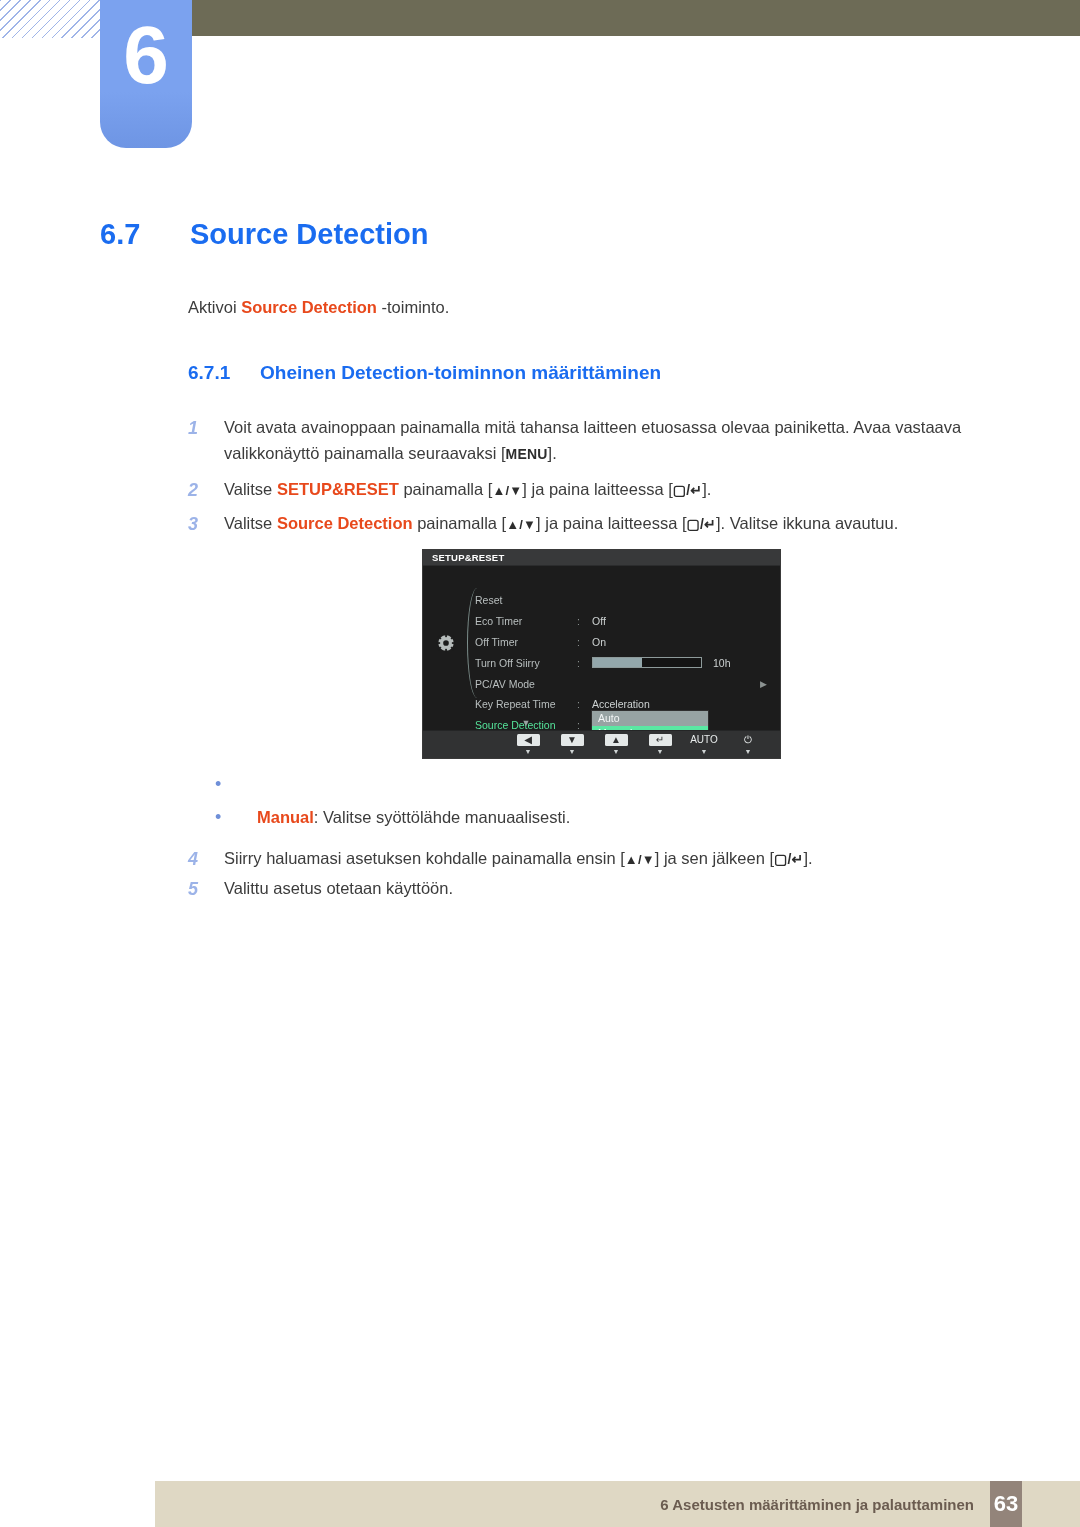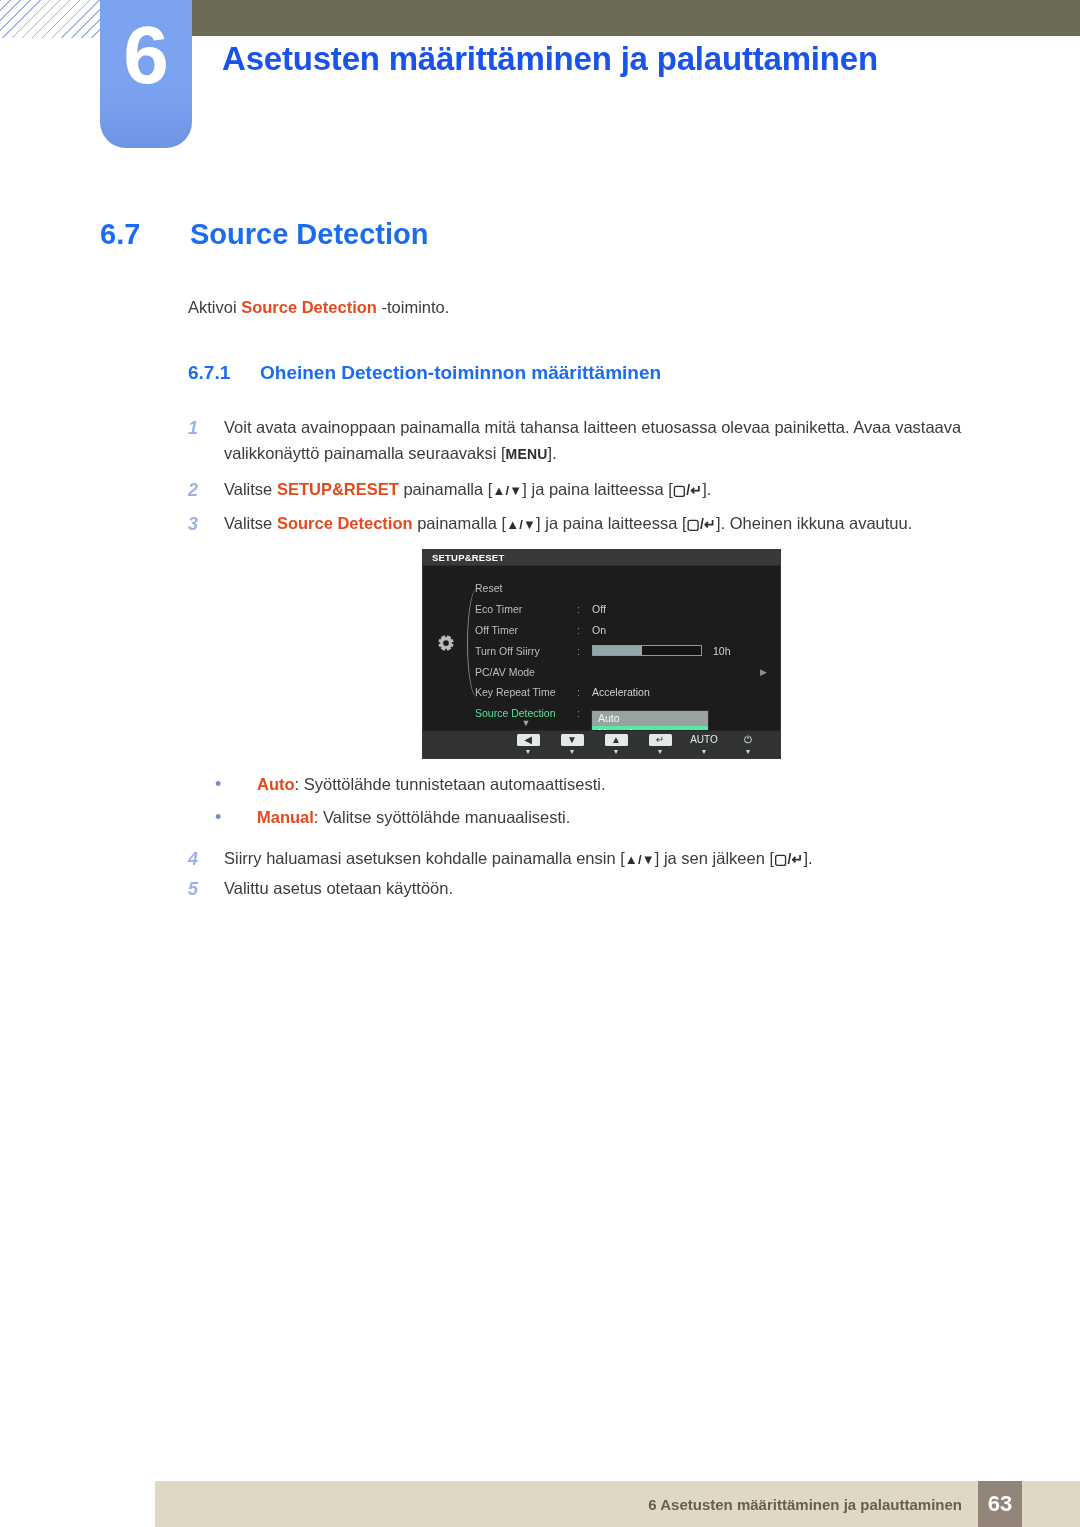--- a/index.html
+++ b/index.html
@@ -199,21 +199,21 @@
     left: 44px;
     top: 22px;
     width: 16px;
     height: 110px;
     border-left: 1.2px solid #7d8f8c;
     border-radius: 60% 0 0 60% / 50% 0 0 50%;
   }
   .osd-rows {
     position: absolute;
     left: 52px;
-    top: 12px;
+    top: 24px;
     width: 300px;
   }
   .osd-row {
     display: flex;
     align-items: center;
     height: 20.8px;
     position: relative;
   }
   .osd-label {
     width: 102px;
@@ -333,39 +333,38 @@
     display: flex;
     align-items: center;
   }
   .footer-text {
     color: #6b5c50;
     font-size: 15px;
     font-weight: bold;
     padding-right: 16px;
   }
   .footer-pageno {
-    width: 44px;
+    width: 32px;
     height: 46px;
     background: #93847a;
     color: #ffffff;
     font-size: 22px;
     font-weight: bold;
     display: flex;
     align-items: center;
     justify-content: center;
   }
 </style>
 </head>
 <body>
 
 <div id="page-header">
   <div class="hatch-deco"></div>
   <div class="olive-bar"></div>
   <div class="chapter-badge">6</div>
-  <div class="chapter-title">Asetusten määrittäminen ja palauttaminen</div>
 </div>
 
 <div class="h2-row">
   <span class="h2-num">6.7</span>
   <span>Source Detection</span>
 </div>
 
 <div class="body-text" id="intro-line"><span>Aktivoi </span><span class="accent">Source Detection</span><span> -toiminto.</span></div>
 
 <div class="h3-row">
@@ -378,21 +377,21 @@
   <span class="step-body"><span>Voit avata avainoppaan painamalla mitä tahansa laitteen etuosassa olevaa painiketta. Avaa vastaava valikkonäyttö painamalla seuraavaksi [</span><span class="keycap">MENU</span><span>].</span></span>
 </div>
 
 <div class="step" id="step-2">
   <span class="step-num">2</span>
   <span class="step-body"><span>Valitse </span><span class="accent">SETUP&amp;RESET</span><span> painamalla [</span><span class="keycap tri">▲/▼</span><span>] ja paina laitteessa [</span><span class="keycap">▢/↵</span><span>].</span></span>
 </div>
 
 <div class="step" id="step-3">
   <span class="step-num">3</span>
-  <span class="step-body"><span>Valitse </span><span class="accent">Source Detection</span><span> painamalla [</span><span class="keycap tri">▲/▼</span><span>] ja paina laitteessa [</span><span class="keycap">▢/↵</span><span>]. Oheinen ikkuna avautuu.</span></span>
+  <span class="step-body"><span>Valitse </span><span class="accent">Source Detection</span><span> painamalla [</span><span class="keycap tri">▲/▼</span><span>] ja paina laitteessa [</span><span class="keycap">▢/↵</span><span>]. Valitse ikkuna avautuu.</span></span>
 </div>
 
 <div id="osd">
   <div class="osd-titlebar">SETUP&amp;RESET</div>
   <div class="osd-body">
     <div class="gear-icon">
       <svg viewBox="0 0 24 24" width="22" height="22" aria-hidden="true">
         <g fill="#b6bcbb">
           <circle cx="12" cy="12" r="8.4"></circle>
         </g>
@@ -484,21 +483,20 @@
     </div>
     <div class="osd-btn">
       <span class="btn-face">⏻</span>
       <span class="btn-sub">▼</span>
     </div>
   </div>
 </div>
 
 <div class="bullet" id="bullet-1">
   <span class="bullet-dot">•</span>
-  <span><span class="accent">Auto</span><span>: Syöttölähde tunnistetaan automaattisesti.</span></span>
 </div>
 
 <div class="bullet" id="bullet-2">
   <span class="bullet-dot">•</span>
   <span><span class="accent">Manual</span><span>: Valitse syöttölähde manuaalisesti.</span></span>
 </div>
 
 <div class="step" id="step-4">
   <span class="step-num">4</span>
   <span class="step-body"><span>Siirry haluamasi asetuksen kohdalle painamalla ensin [</span><span class="keycap tri">▲/▼</span><span>] ja sen jälkeen [</span><span class="keycap">▢/↵</span><span>].</span></span>

